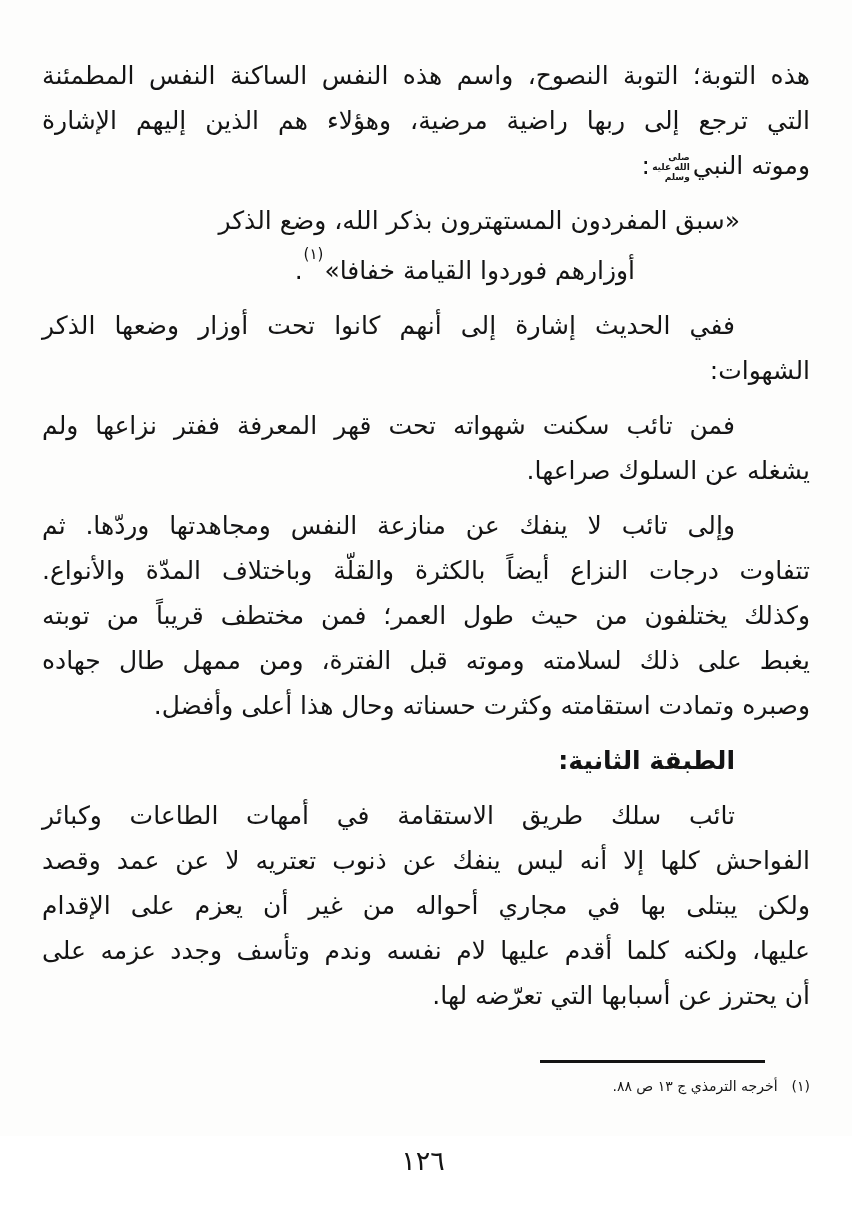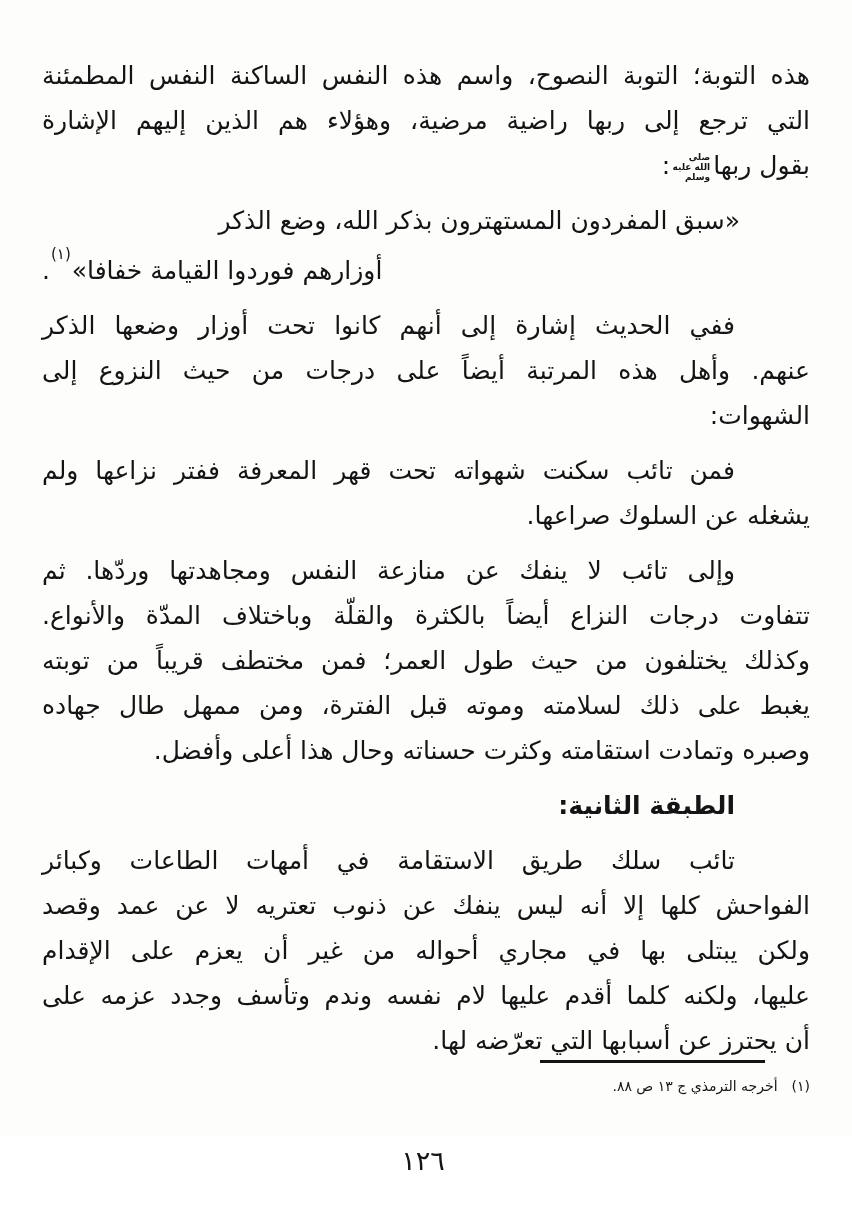--- a/index.html
+++ b/index.html
@@ -37,21 +37,21 @@
   .just {
     text-align: justify;
     text-align-last: justify;
   }
   
   .end { text-align: right; }
   
   .ind { padding-right: 75px; }
   
   .q1 { padding-right: 70px; text-align: right; }
-  .q2 { padding-right: 175px; text-align: left; }
+  .q2 { padding-right: 175px; text-align: right; }
   .heading-line {
     font-weight: bold;
     padding-right: 75px;
     text-align: right;
   }
   
   .honorific {
     display: inline-block;
     width: 38px;
     font-size: 9px;
@@ -102,31 +102,30 @@
 </head>
 <body>
 
 <div class="page">
 
   <main class="text-block">
 
     <div class="para">
       <div class="line just">هذه التوبة؛ التوبة النصوح، واسم هذه النفس الساكنة النفس المطمئنة</div>
       <div class="line just">التي ترجع إلى ربها راضية مرضية، وهؤلاء هم الذين إليهم الإشارة</div>
-      <div class="line end"><span>بقول ربها</span><span class="honorific">صلى الله عليه وسلم</span><span>:</span></div>
+      <div class="line end"><span>وموته النبي</span><span class="honorific">صلى الله عليه وسلم</span><span>:</span></div>
     </div>
 
     <div class="para">
       <div class="line q1">«سبق المفردون المستهترون بذكر الله، وضع الذكر</div>
       <div class="line q2"><span>أوزارهم فوردوا القيامة خفافا»</span><sup class="fnref">(١)</sup><span>.</span></div>
     </div>
 
     <div class="para">
       <div class="line just ind">ففي الحديث إشارة إلى أنهم كانوا تحت أوزار وضعها الذكر</div>
-      <div class="line just">عنهم. وأهل هذه المرتبة أيضاً على درجات من حيث النزوع إلى</div>
       <div class="line end">الشهوات:</div>
     </div>
 
     <div class="para">
       <div class="line just ind">فمن تائب سكنت شهواته تحت قهر المعرفة ففتر نزاعها ولم</div>
       <div class="line end">يشغله عن السلوك صراعها.</div>
     </div>
 
     <div class="para">
       <div class="line just ind">وإلى تائب لا ينفك عن منازعة النفس ومجاهدتها وردّها. ثم</div>

